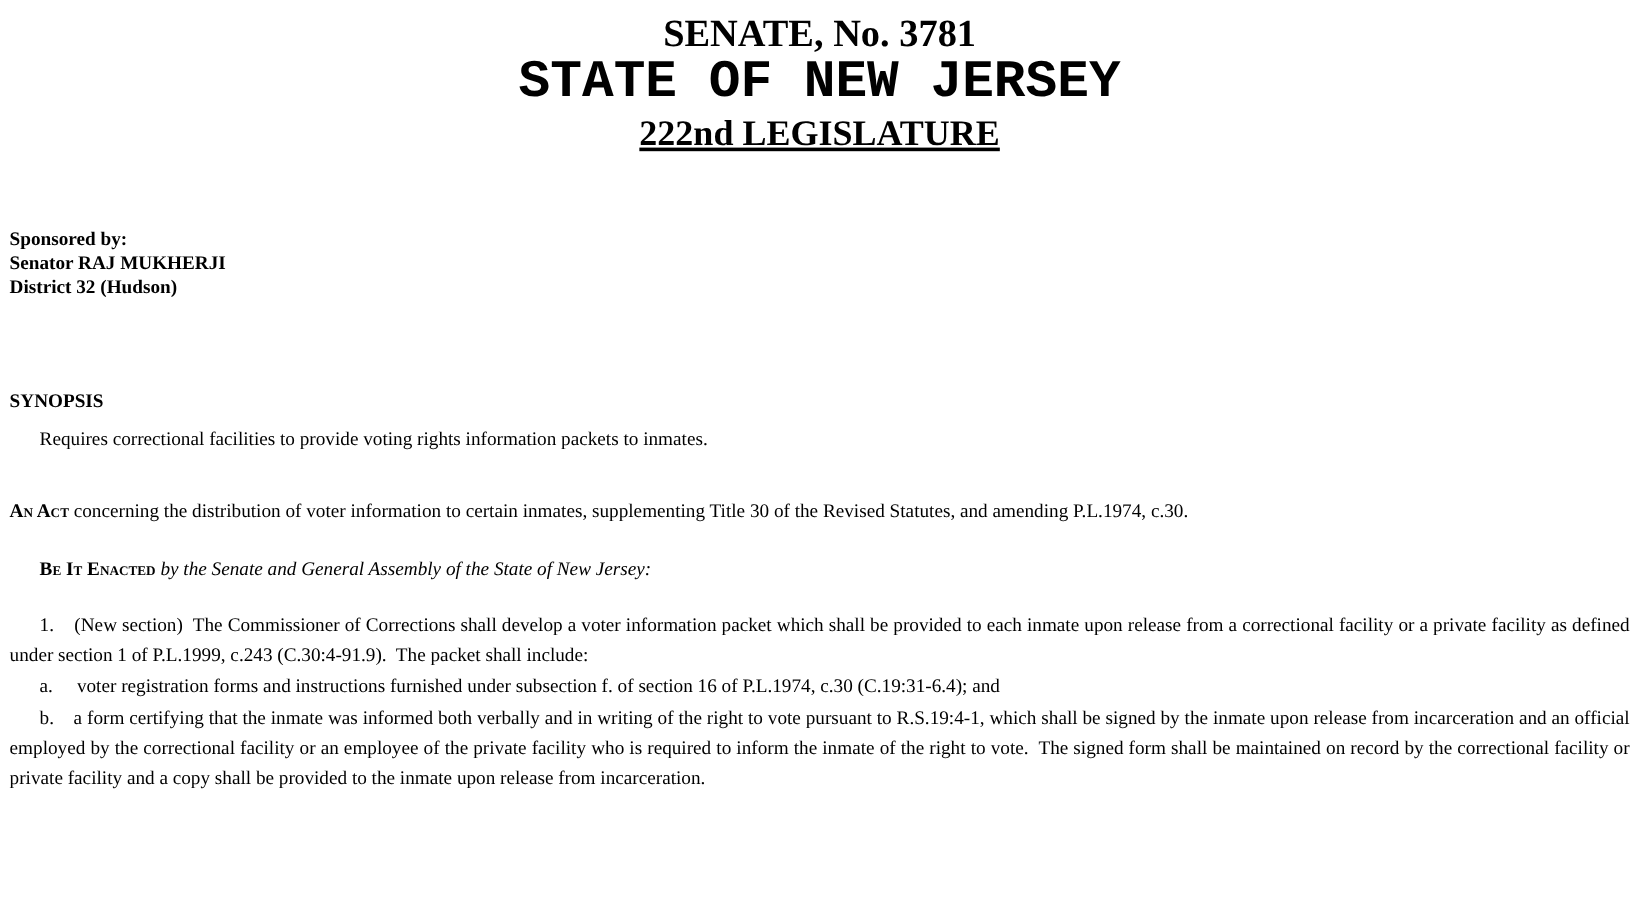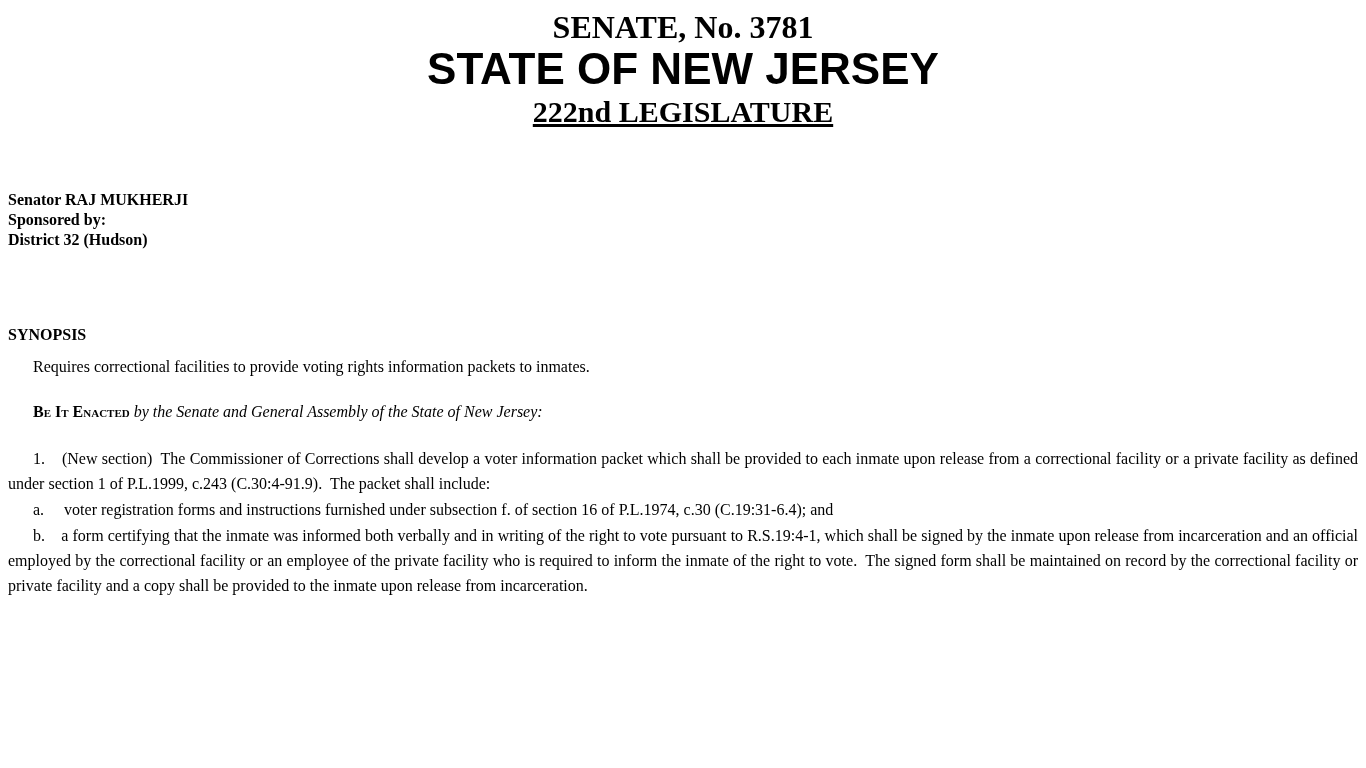--- a/index.html
+++ b/index.html
@@ -17,21 +17,21 @@
   }
 
   
   .doc-header { text-align: center; padding-top: 9px; }
   .bill-number {
     font-family: "Liberation Serif", serif;
     font-size: 32px; font-weight: bold;
     line-height: 36px;
   }
   .state-name {
-    font-family: Liberation Sans, sans-serif;
+    font-family: Liberation Mono, monospace;
     font-size: 44px; font-weight: bold;
     line-height: 48px;
     letter-spacing: 0px;
   }
   .legislature {
     font-family: "Liberation Serif", serif;
     font-size: 30px; font-weight: bold;
     line-height: 34px;
     margin-top: 2px;
     text-decoration: underline;
@@ -84,32 +84,33 @@
 
 <div class="page">
 
   <div class="doc-header">
     <div class="bill-number">SENATE, No. 3781</div>
     <div class="state-name">STATE OF NEW JERSEY</div>
     <div class="legislature">222nd LEGISLATURE</div>
   </div>
 
   <div class="sponsor-block">
+    <div>Sponsored by:</div>
     <div>Senator RAJ MUKHERJI</div>
-    <div>Sponsored by:</div>
     <div>District 32 (Hudson)</div>
   </div>
 
   <div class="synopsis-block">
     <div class="block-heading">SYNOPSIS</div>
     <div class="block-text">Requires correctional facilities to provide voting rights information packets to inmates.</div>
   </div>
 
 
   <div class="bill-text">
+    <p class="act-clause"><span class="sc">An Act</span><span> concerning the distribution of voter information to certain inmates, supplementing Title 30 of the Revised Statutes, and amending P.L.1974, c.30.</span></p>
 
     <p class="enacting-clause"><span class="sc">Be It Enacted</span><span class="italic"> by the Senate and General Assembly of the State of New Jersey:</span></p>
 
     <p class="body-para first">1.    (New section)  The Commissioner of Corrections shall develop a voter information packet which shall be provided to each inmate upon release from a correctional facility or a private facility as defined under section 1 of P.L.1999, c.243 (C.30:4-91.9).  The packet shall include:</p>
     <p class="body-para">a.     voter registration forms and instructions furnished under subsection f. of section 16 of P.L.1974, c.30 (C.19:31-6.4); and</p>
     <p class="body-para">b.    a form certifying that the inmate was informed both verbally and in writing of the right to vote pursuant to R.S.19:4-1, which shall be signed by the inmate upon release from incarceration and an official employed by the correctional facility or an employee of the private facility who is required to inform the inmate of the right to vote.  The signed form shall be maintained on record by the correctional facility or private facility and a copy shall be provided to the inmate upon release from incarceration.</p>
   </div>
 
 </div>
 

